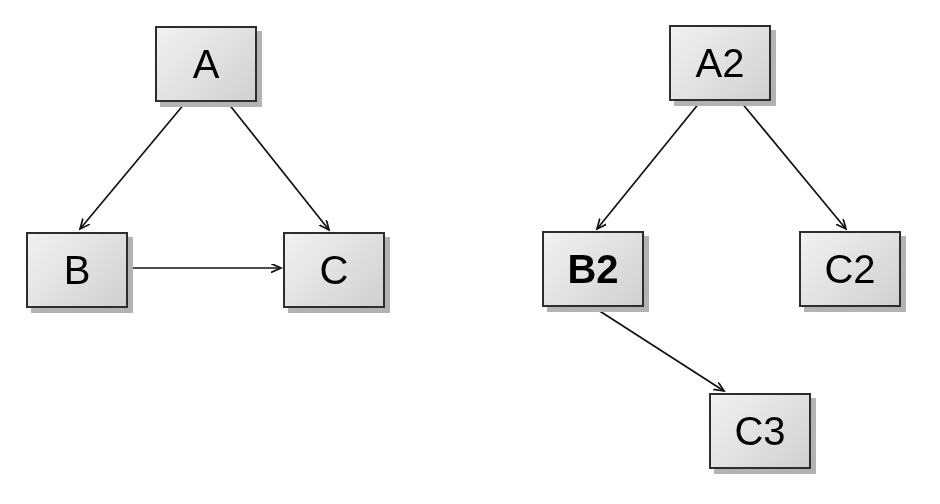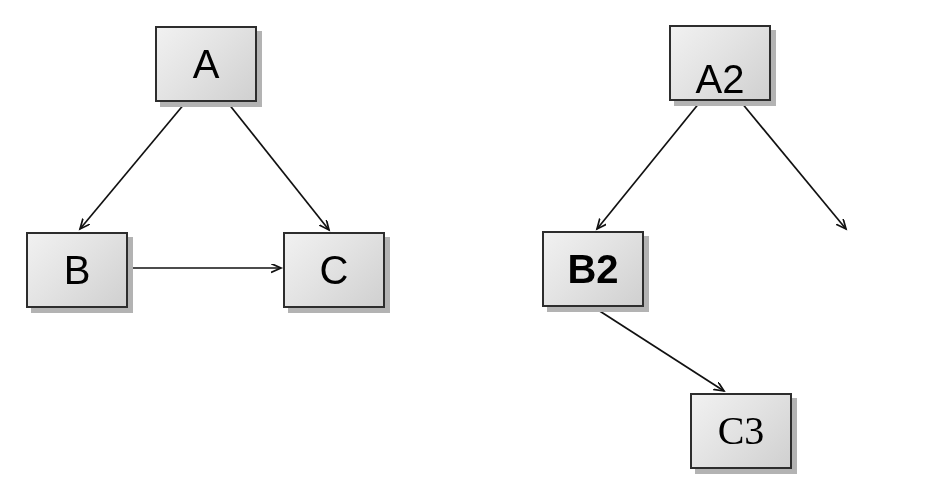--- a/index.html
+++ b/index.html
@@ -68,22 +68,25 @@
     </svg>
 <div class="node" style="left: 155px; top: 26px;">
       <span class="node-label">A</span>
     </div>
     <div class="node" style="left: 26px; top: 232px;">
       <span class="node-label">B</span>
     </div>
     <div class="node" style="left: 283px; top: 232px;">
       <span class="node-label">C</span>
     </div>
-    <div class="node" style="left: 669px; top: 25px; align-items: flex-end;">
+    <div class="node" style="left: 669px; top: 25px;">
       <span class="node-label">A2</span>
     </div>
     <div class="node" style="left: 542px; top: 231px; font-weight: bold;">
       <span class="node-label">B2</span>
     </div>
-    <div class="node" style="left: 690px; top: 393px; font-family: Liberation Serif, serif;">
+    <div class="node" style="left: 799px; top: 231px;">
+      <span class="node-label">C2</span>
+    </div>
+    <div class="node" style="left: 709px; top: 393px;">
       <span class="node-label">C3</span>
     </div>
   </div>
 
 </body></html>

